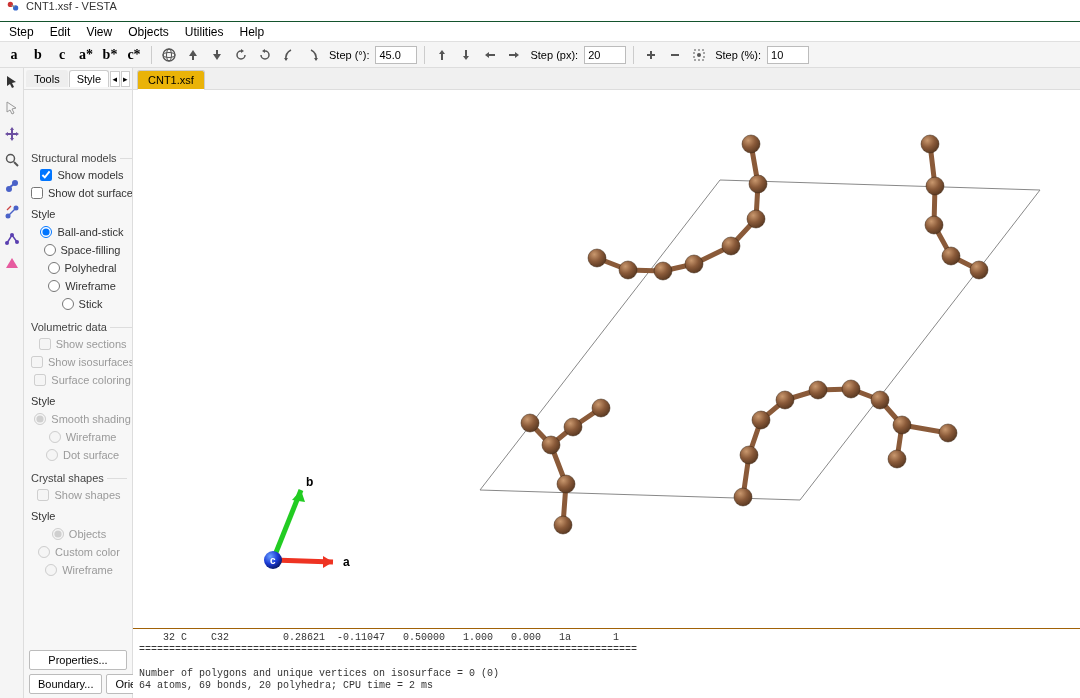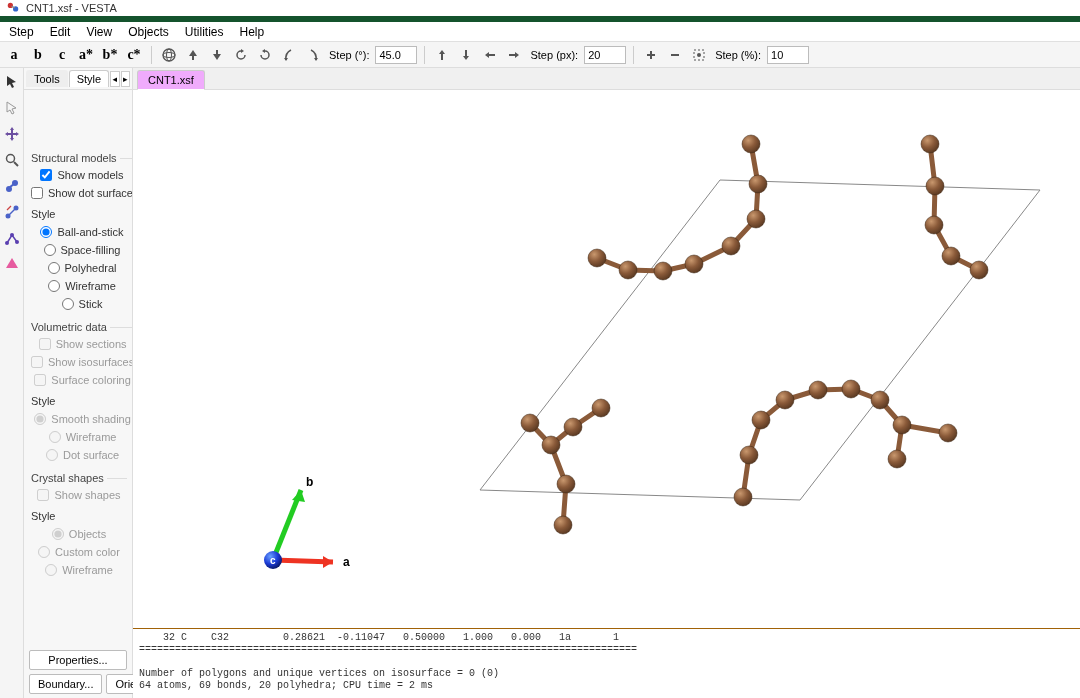--- a/index.html
+++ b/index.html
@@ -1,18 +1,18 @@
 <!DOCTYPE html>
 <html><head>
 <meta charset="utf-8">
 <style>
   * { box-sizing: border-box; }
   html, body { margin:0; padding:0; width:1080px; height:698px; font-family:"Segoe UI", Tahoma, Arial, sans-serif; font-size:12px; color:#000; background:#f0f0f0; overflow:hidden;}
   
-  .titlebar { display:flex; align-items:center; height:22px; background:#fff; border-bottom:6px solid #14532d; padding:0 6px; gap:6px;}
+  .titlebar { display:flex; height:22px; background:#fff; border-bottom:1px solid #14532d; padding:0 6px; gap:6px;}
   .app-icon { width:14px; height:14px; }
   .titlebar span { font-size:11px; color:#333;}
   
   .menubar { display:flex; align-items:center; height:20px; background:#fff; border-bottom:1px solid #e0e0e0; padding:0 2px; gap:2px;}
   .menubar .menu-item { padding:2px 7px; cursor:default;}
   
   .toolbar { display:flex; align-items:center; height:26px; background:#f5f5f5; border-bottom:1px solid #ddd; padding:0 4px; gap:4px;}
   .tb-btn { width:20px; height:20px; display:flex; align-items:center; justify-content:center; border-radius:3px;}
   .tb-label { font-size:11px; padding:0 2px; white-space:nowrap;}
   .tb-input { width:42px; height:18px; font-size:11px; padding:0 3px; border:1px solid #bcbcbc; background:#fff;}
@@ -33,21 +33,21 @@
   .subtitle { color:#333; margin:4px 0 1px 0;}
   .check, .radio { display:flex; align-items:center; gap:5px; padding:1px 0; color:#333; white-space:nowrap; overflow:hidden;justify-content:center;}
   .check input, .radio input { margin:0; width:12px; height:12px;}
   .disabled { color:#9a9a9a;}
   .sidepanel-foot { padding:4px 5px; display:flex; flex-direction:column; gap:4px;}
   .btn { height:20px; font-size:11px; background:#fff; border:1px solid #bcbcbc; border-radius:2px; display:flex; align-items:center; justify-content:center; padding:0 8px;}
   .btn-row { display:flex; gap:4px;}
   
   .center { flex:1; display:flex; flex-direction:column; background:#fff;}
   .doc-tabs { height:22px; display:flex; align-items:flex-end; background:#f0f0f0; border-bottom:1px solid #ddd; padding-left:4px;}
-  .doc-tab { padding:3px 10px; font-size:11px; background:#f0abfc; border:1px solid #ccc; border-bottom-color:#fff; border-radius:3px 3px 0 0; position:relative; top:1px;}
+  .doc-tab { padding:3px 10px; font-size:11px; background:#eab308; border:1px solid #ccc; border-bottom-color:#fff; border-radius:3px 3px 0 0; position:relative; top:1px;}
   .viewport { flex:1; position:relative; background:#fff; overflow:hidden;}
   .console { height:70px; background:#fff; border-top:1px solid #a16207; font-family:"Courier New",monospace; font-size:10px; padding:3px 6px; overflow:hidden; color:#333; white-space:pre; line-height:12px;}
   
   .compass { position:absolute; left:110px; top:380px; pointer-events:none;}
   fieldset.grp { border:none; border-top:1px solid #ddd; padding:0; margin:6px 0 0 0;}
   fieldset.grp legend { font-size:11px; color:#444; padding:0 3px 0 0;}
 </style>
 </head>
 <body>
 

